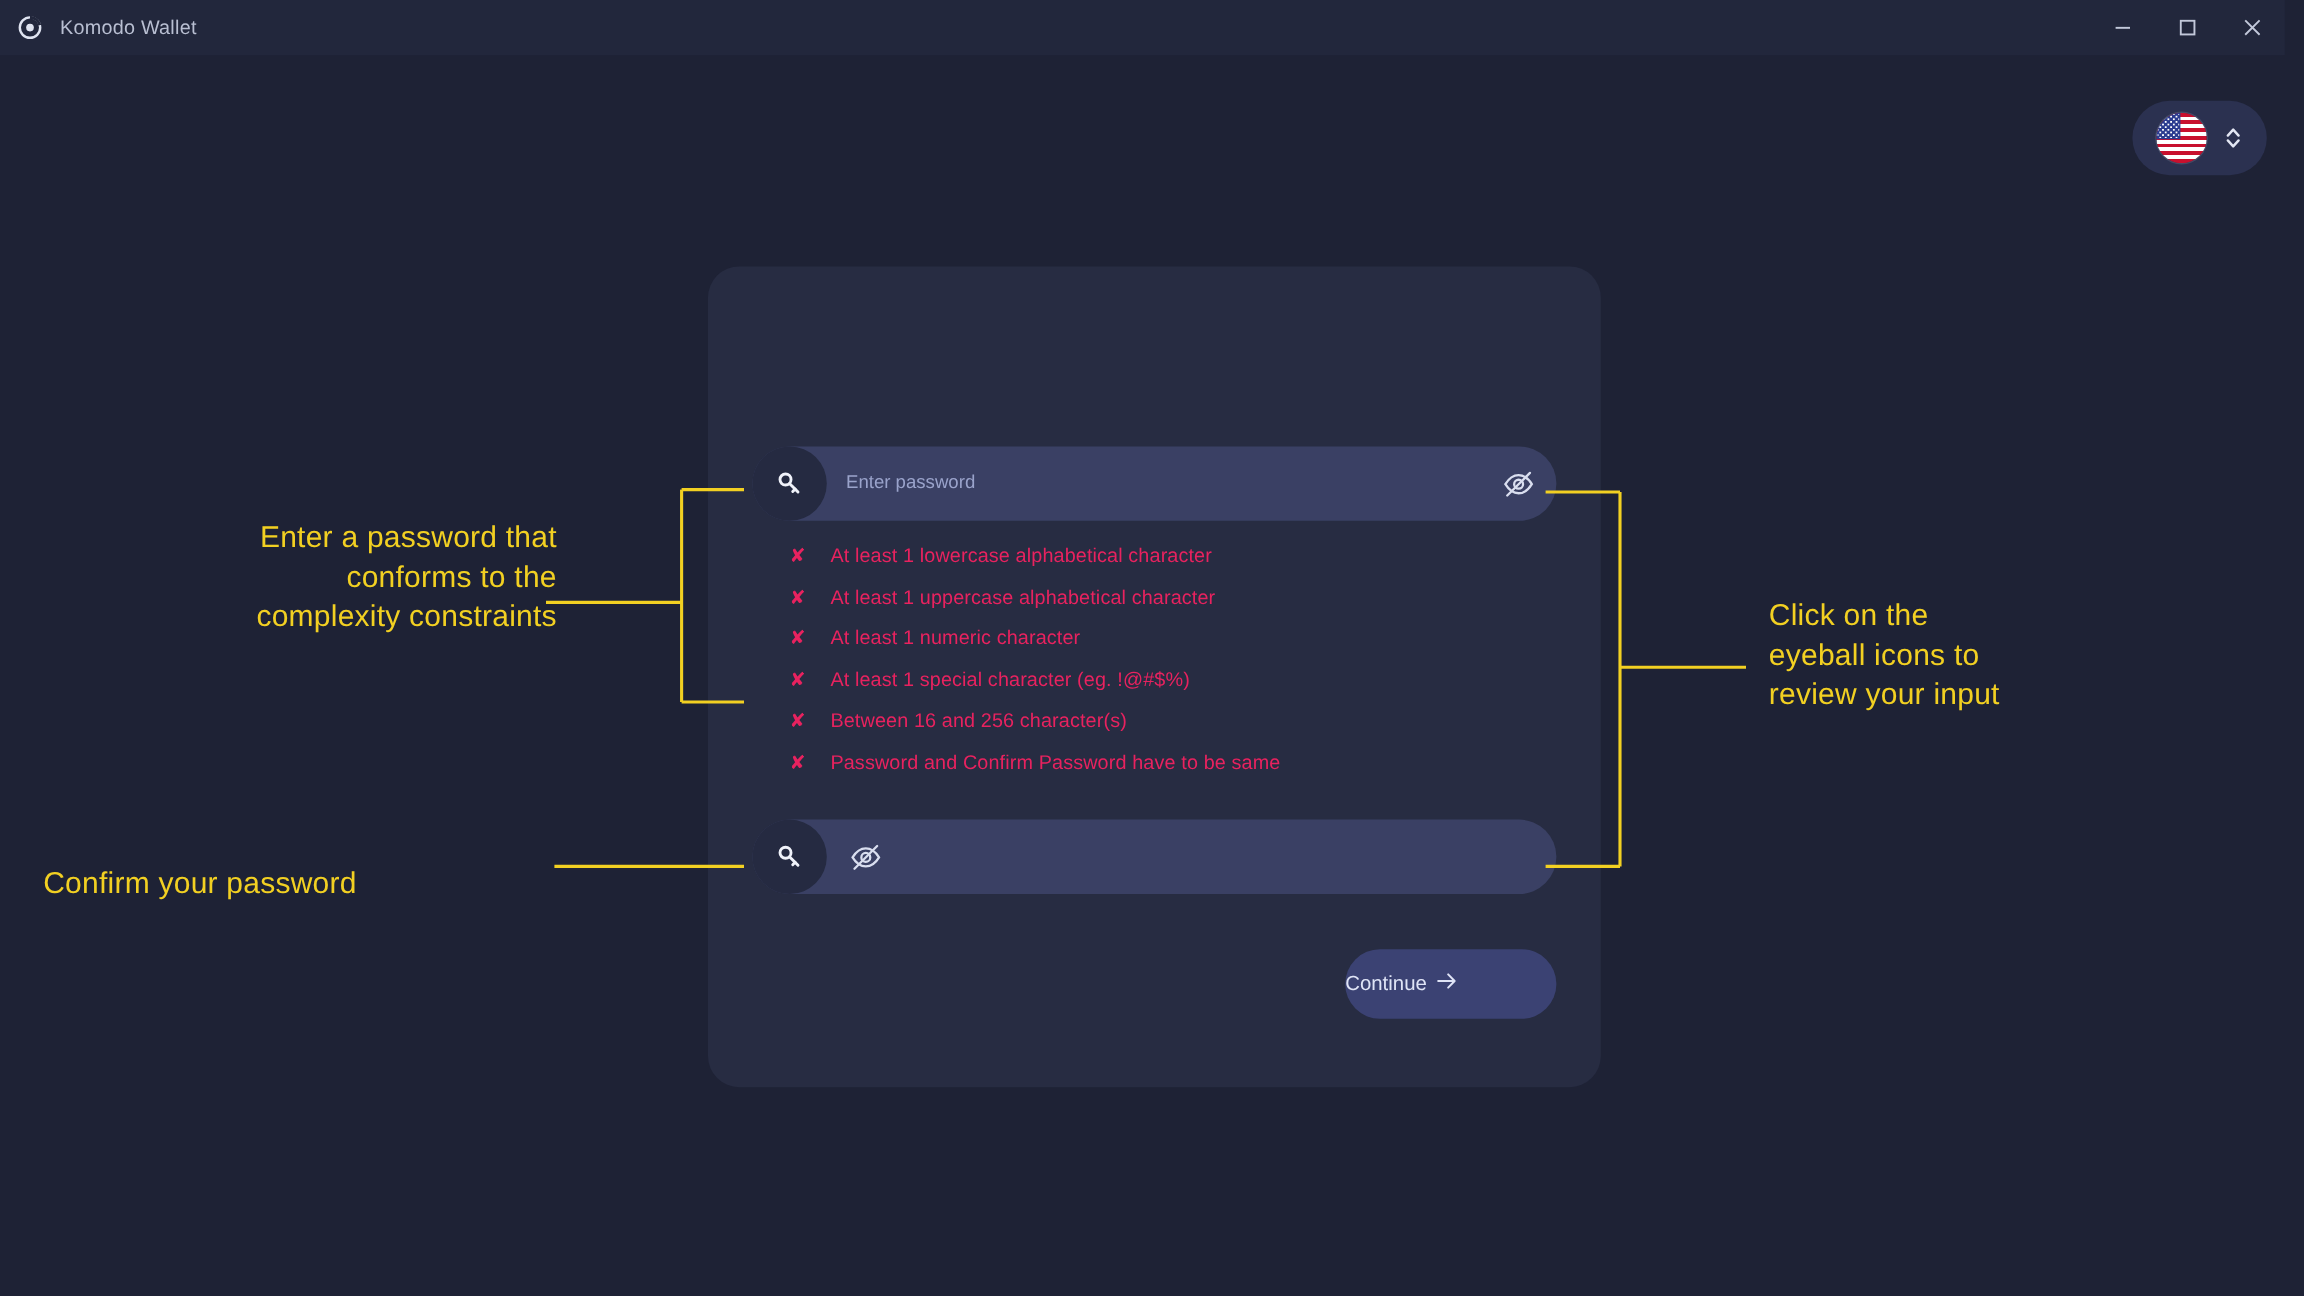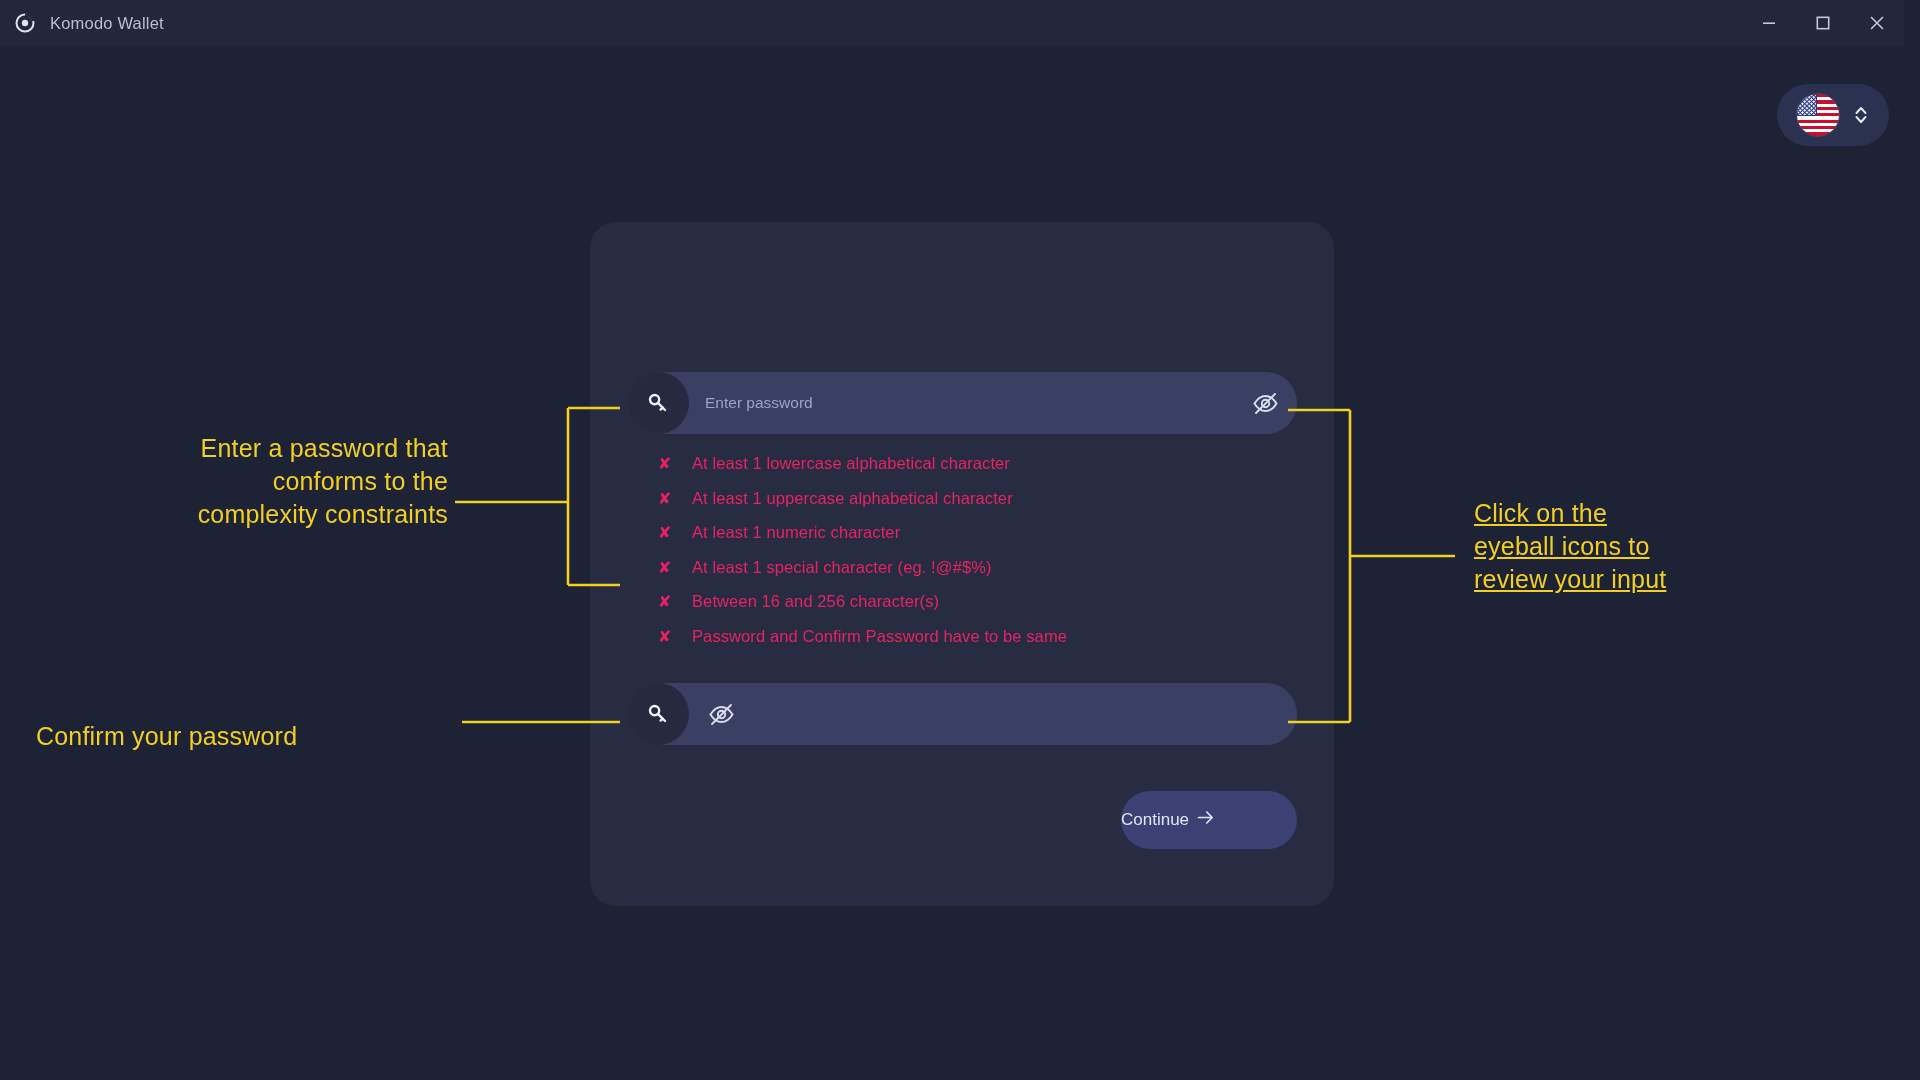--- a/index.html
+++ b/index.html
@@ -215,33 +215,32 @@
   .annot {
     position: absolute;
     color: #f2d022;
     font-size: 25px;
     line-height: 1.32;
     letter-spacing: .2px;
     white-space: pre-line;
     z-index: 20;
   }
   .annot-left-top {
-    left: 36px; top: 432px;
+    left: 52px; top: 432px;
     width: 412px;
     text-align: right;
   }
   .annot-left-bottom {
     left: 36px; top: 720px;
     width: 412px;
   }
   .annot-right {
     left: 1474px; top: 497px;
     width: 330px;
     text-align: left;
-    text-decoration: underline;
   }
 
   .annot-svg {
     position: absolute;
     inset: 0;
     width: 1920px;
     height: 1080px;
     pointer-events: none;
     z-index: 15;
   }

